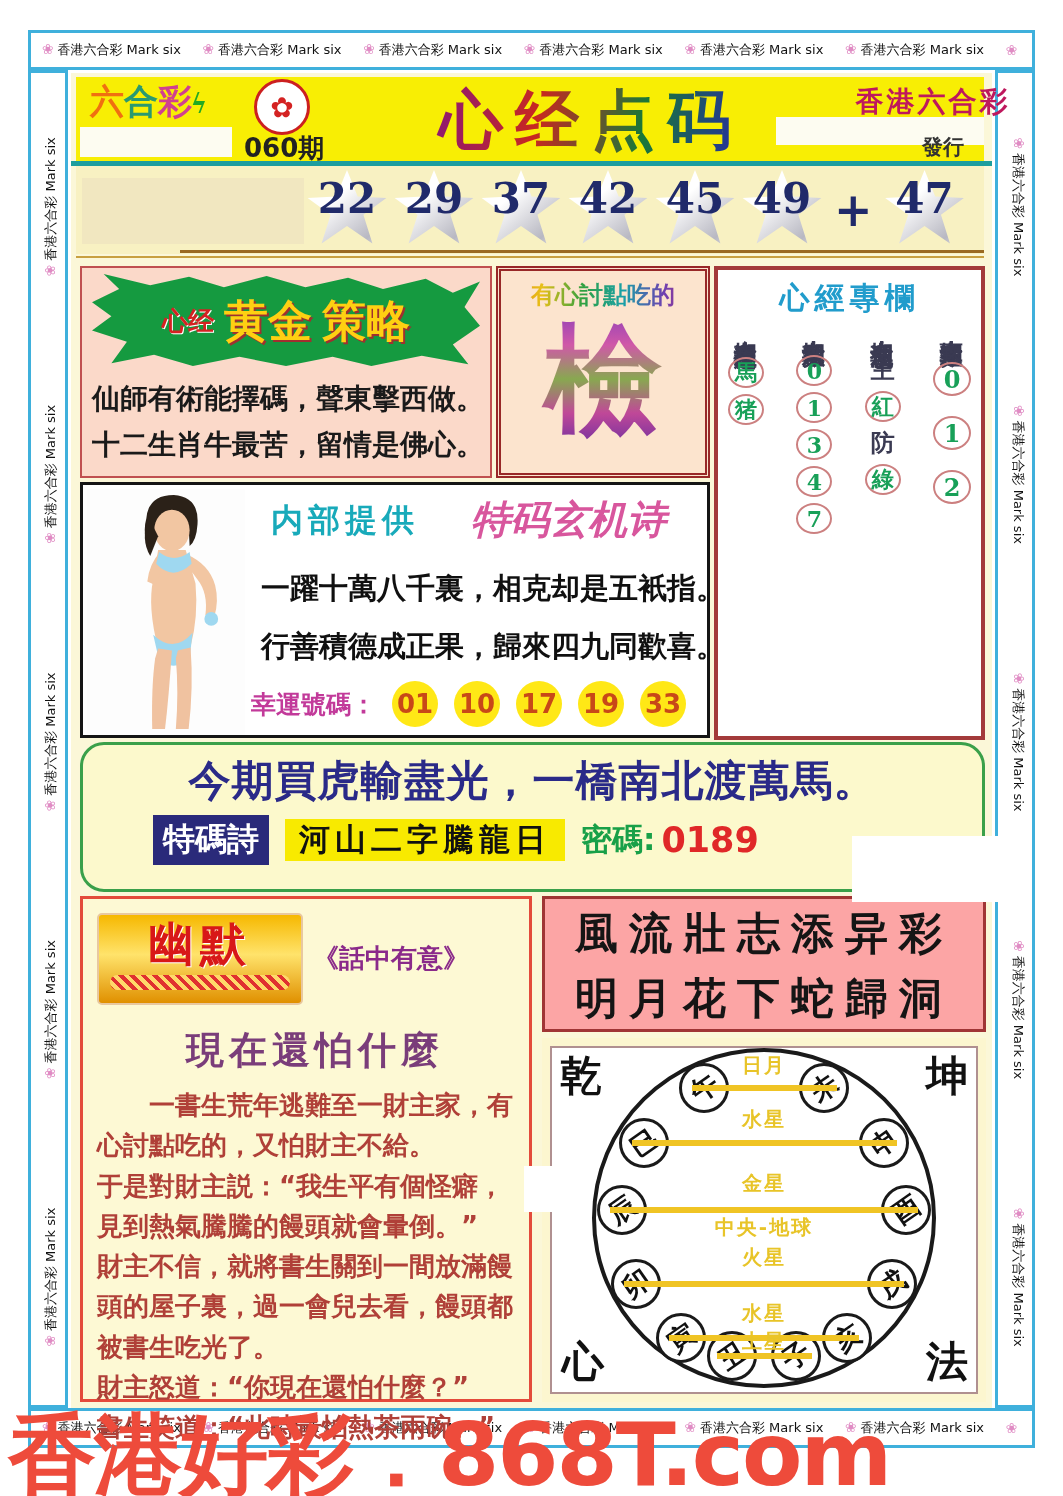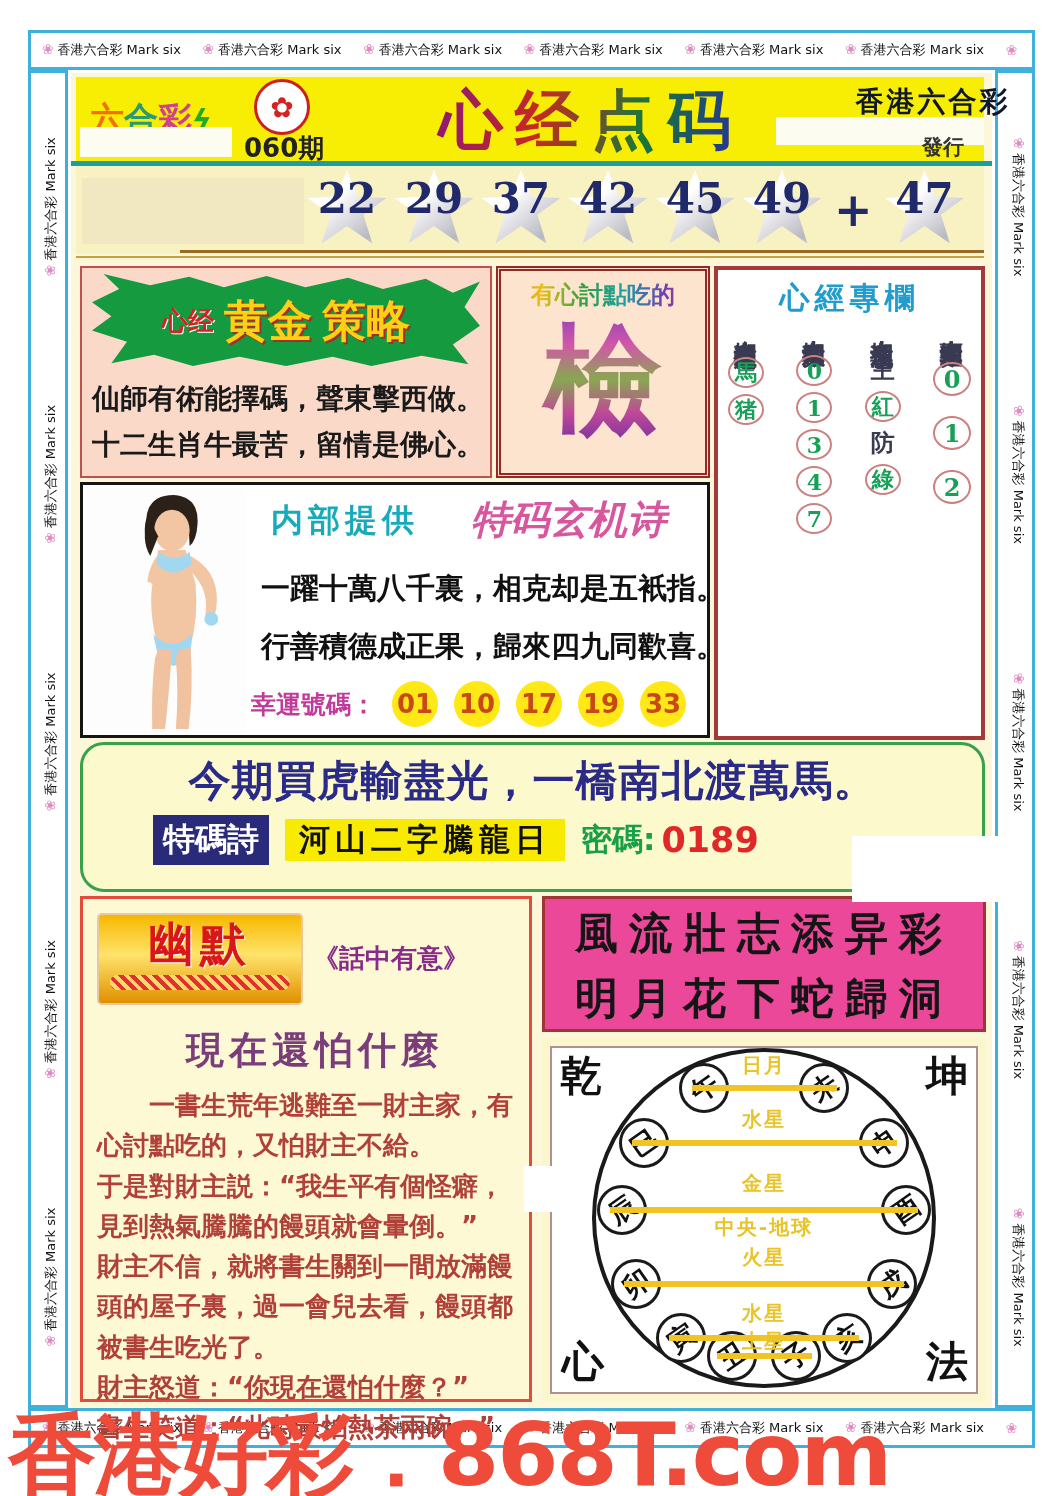--- a/index.html
+++ b/index.html
@@ -18,35 +18,35 @@
   #strip-left .vwrap { position:absolute; left:0; top:1338px; width:1338px; height:40px;
       transform:rotate(-90deg); transform-origin:left top; }
   #strip-right .vwrap { position:absolute; left:40px; top:0; width:1338px; height:40px;
       transform:rotate(90deg); transform-origin:left top; }
 
   .content-bg { position:absolute; left:71px; top:73px; width:921px; height:1335px; background:#fbf7d8; }
 
   
   .header { position:absolute; left:76px; top:77px; width:908px; height:84px; background:#f8ee04; }
   .teal-line { position:absolute; left:71px; top:161px; width:921px; height:5px; background:#1d9e9e; }
-  .logo { position:absolute; left:14px; top:20px; font-size:34px; font-weight:900; }
+  .logo { position:absolute; left:14px; top:2px; font-size:34px; font-weight:900;font-family:Liberation Serif, serif; }
   .logo .c1{color:#f07010;} .logo .c2{color:#2a9a70;} .logo .c3{color:#d04090;}
   .logo .bolt{ color:#22aa22; font-style:italic; font-size:30px; }
   .seal { position:absolute; left:178px; top:2px; width:56px; height:56px; border-radius:50%;
       border:3px solid #cc2020; background:#fff; display:flex; align-items:center; justify-content:center;
       color:#d42222; font-size:28px; }
   .censor { position:absolute; background:#fdfcf1; }
   .issue { position:absolute; left:168px; top:54px; font-size:26px; font-weight:bold; color:#222; }
   .main-title { position:absolute; left:250px; top:0px; width:530px; text-align:center;
       font-size:64px; font-weight:900; letter-spacing:12px; font-family:"DejaVu Serif",serif;
       color:#5a2a9a;
       background:linear-gradient(100deg,#3a28b8,#8a1878,#c82820,#187838,#2828a8,#882299);
       -webkit-background-clip:text; background-clip:text; -webkit-text-fill-color:transparent; }
   .brand { position:absolute; left:742px; top:6px; width:230px; text-align:center;
-      font-size:28px; font-weight:bold; color:#0f172a; letter-spacing:3px; }
+      font-size:28px; font-weight:bold; color:#be185d; letter-spacing:3px; }
   .publisher { position:absolute; left:846px; top:56px; font-size:21px; color:#333; font-weight:bold; }
 
   
   .numbers-band { position:absolute; left:76px; top:166px; width:908px; height:88px; background:#f8f1c2; }
   .stars-row { position:absolute; left:230px; top:4px; display:flex; align-items:center; gap:5px; }
   .star-cell { position:relative; width:82px; height:80px; }
   .star-shape { position:absolute; inset:0;
       clip-path:polygon(50% 0%,63% 33%,98% 35%,70% 56%,81% 92%,50% 70%,19% 92%,30% 56%,2% 35%,37% 33%);
       background:linear-gradient(140deg,#ffffff 35%,#b8b8c2 80%,#e9e9ef); }
   .star-num { position:absolute; top:4px; width:100%; text-align:center; font-size:42px;
@@ -132,21 +132,21 @@
       background:repeating-linear-gradient(45deg,#e03030 0 4px,#ffd86a 4px 8px); }
   .humor-series { position:absolute; left:230px; top:42px; font-size:26px; font-weight:900; color:#8a2a8a; }
   .humor-title { position:absolute; left:0; right:0; top:126px; text-align:center; font-size:38px;
       font-weight:bold; color:#7a3d7a; letter-spacing:5px;padding-left:18px; }
   .humor-story { position:absolute; left:14px; right:12px; top:186px; font-size:26px; color:#b04038;
       font-weight:bold; line-height:1.55; }
   .humor-story p.ind { text-indent:2em; }
 
   
   .box-couplet { position:absolute; left:542px; top:896px; width:444px; height:136px;
-      background:#ec4899; border:3px solid #a03535; text-align:center; }
+      background:#fca5a5; border:3px solid #a03535; text-align:center; }
   .couplet-line { font-size:43px; font-weight:900; color:#151515; letter-spacing:11px;
       font-family:"DejaVu Serif",serif; line-height:1.42; margin-top:4px; white-space:nowrap; }
 
   
   .box-wheel { position:absolute; left:542px; top:1038px; width:444px; height:364px;
       background:#fcf6cf; }
   .wheel-inner { position:absolute; left:8px; top:8px; right:8px; bottom:8px; background:#fff;
       border:2px solid #b09090; }
   .corner { position:absolute; font-size:42px; font-weight:900; color:#111; font-family:"DejaVu Serif",serif; z-index:5; }
   .ellipse { position:absolute; left:40px; top:0px; width:344px; height:340px;

